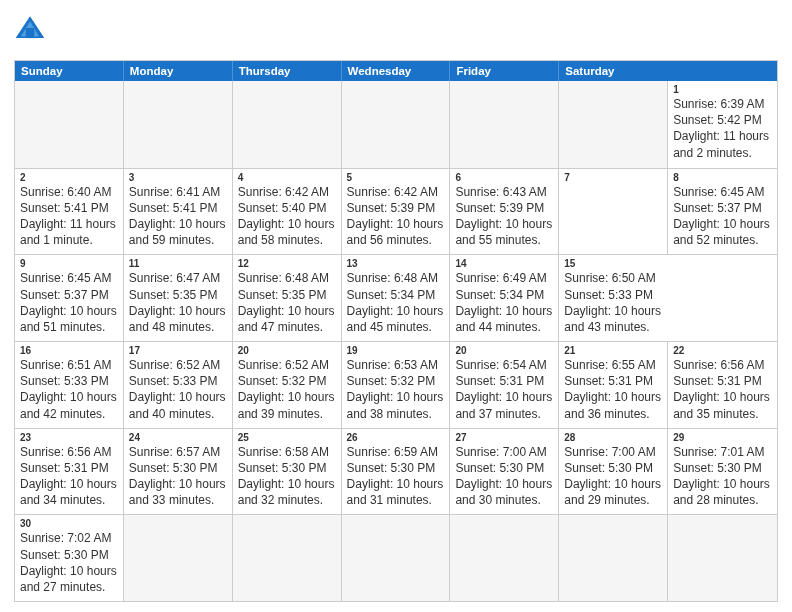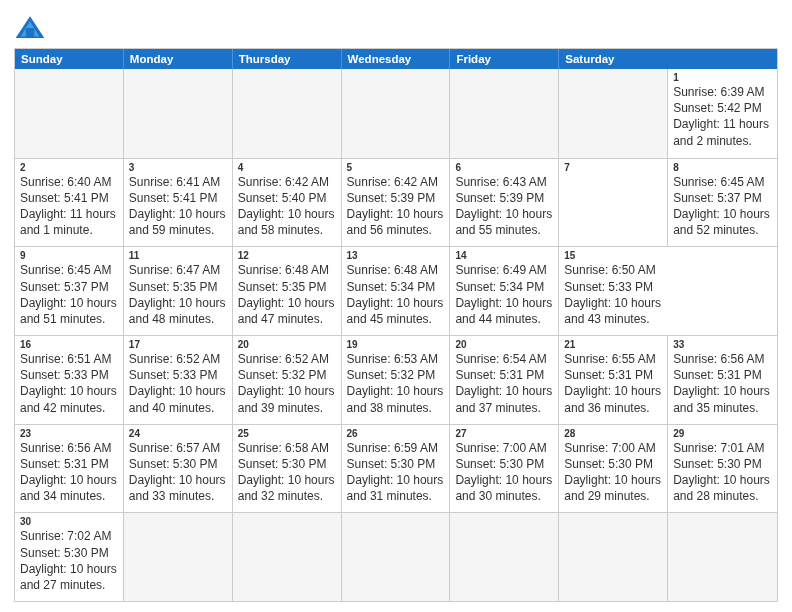--- a/index.html
+++ b/index.html
@@ -9,20 +9,21 @@
       font-family: Arial, Helvetica, sans-serif;
       background: #fff;
       overflow: hidden;
     }
     .page {
       width: 792px;
       height: 612px;
       padding: 10px 14px 10px 14px;
       display: flex;
       flex-direction: column;
+      gap: 12px;
     }
     .header {
       display: flex;
       align-items: flex-start;
       justify-content: space-between;
       margin-bottom: 6px;
     }
     .logo {
       display: flex;
       align-items: center;
@@ -227,21 +228,21 @@
           </div>
           <div class="day-cell">
             <span class="day-number">20</span>
             <div class="day-info">Sunrise: 6:54 AM<br>Sunset: 5:31 PM<br>Daylight: 10 hours and 37 minutes.</div>
           </div>
           <div class="day-cell">
             <span class="day-number">21</span>
             <div class="day-info">Sunrise: 6:55 AM<br>Sunset: 5:31 PM<br>Daylight: 10 hours and 36 minutes.</div>
           </div>
           <div class="day-cell">
-            <span class="day-number">33</span>
+            <span class="day-number">22</span>
             <div class="day-info">Sunrise: 6:56 AM<br>Sunset: 5:31 PM<br>Daylight: 10 hours and 35 minutes.</div>
           </div>
         </div>
         <div class="week-row">
           <div class="day-cell">
             <span class="day-number">23</span>
             <div class="day-info">Sunrise: 6:56 AM<br>Sunset: 5:31 PM<br>Daylight: 10 hours and 34 minutes.</div>
           </div>
           <div class="day-cell">
             <span class="day-number">24</span>

